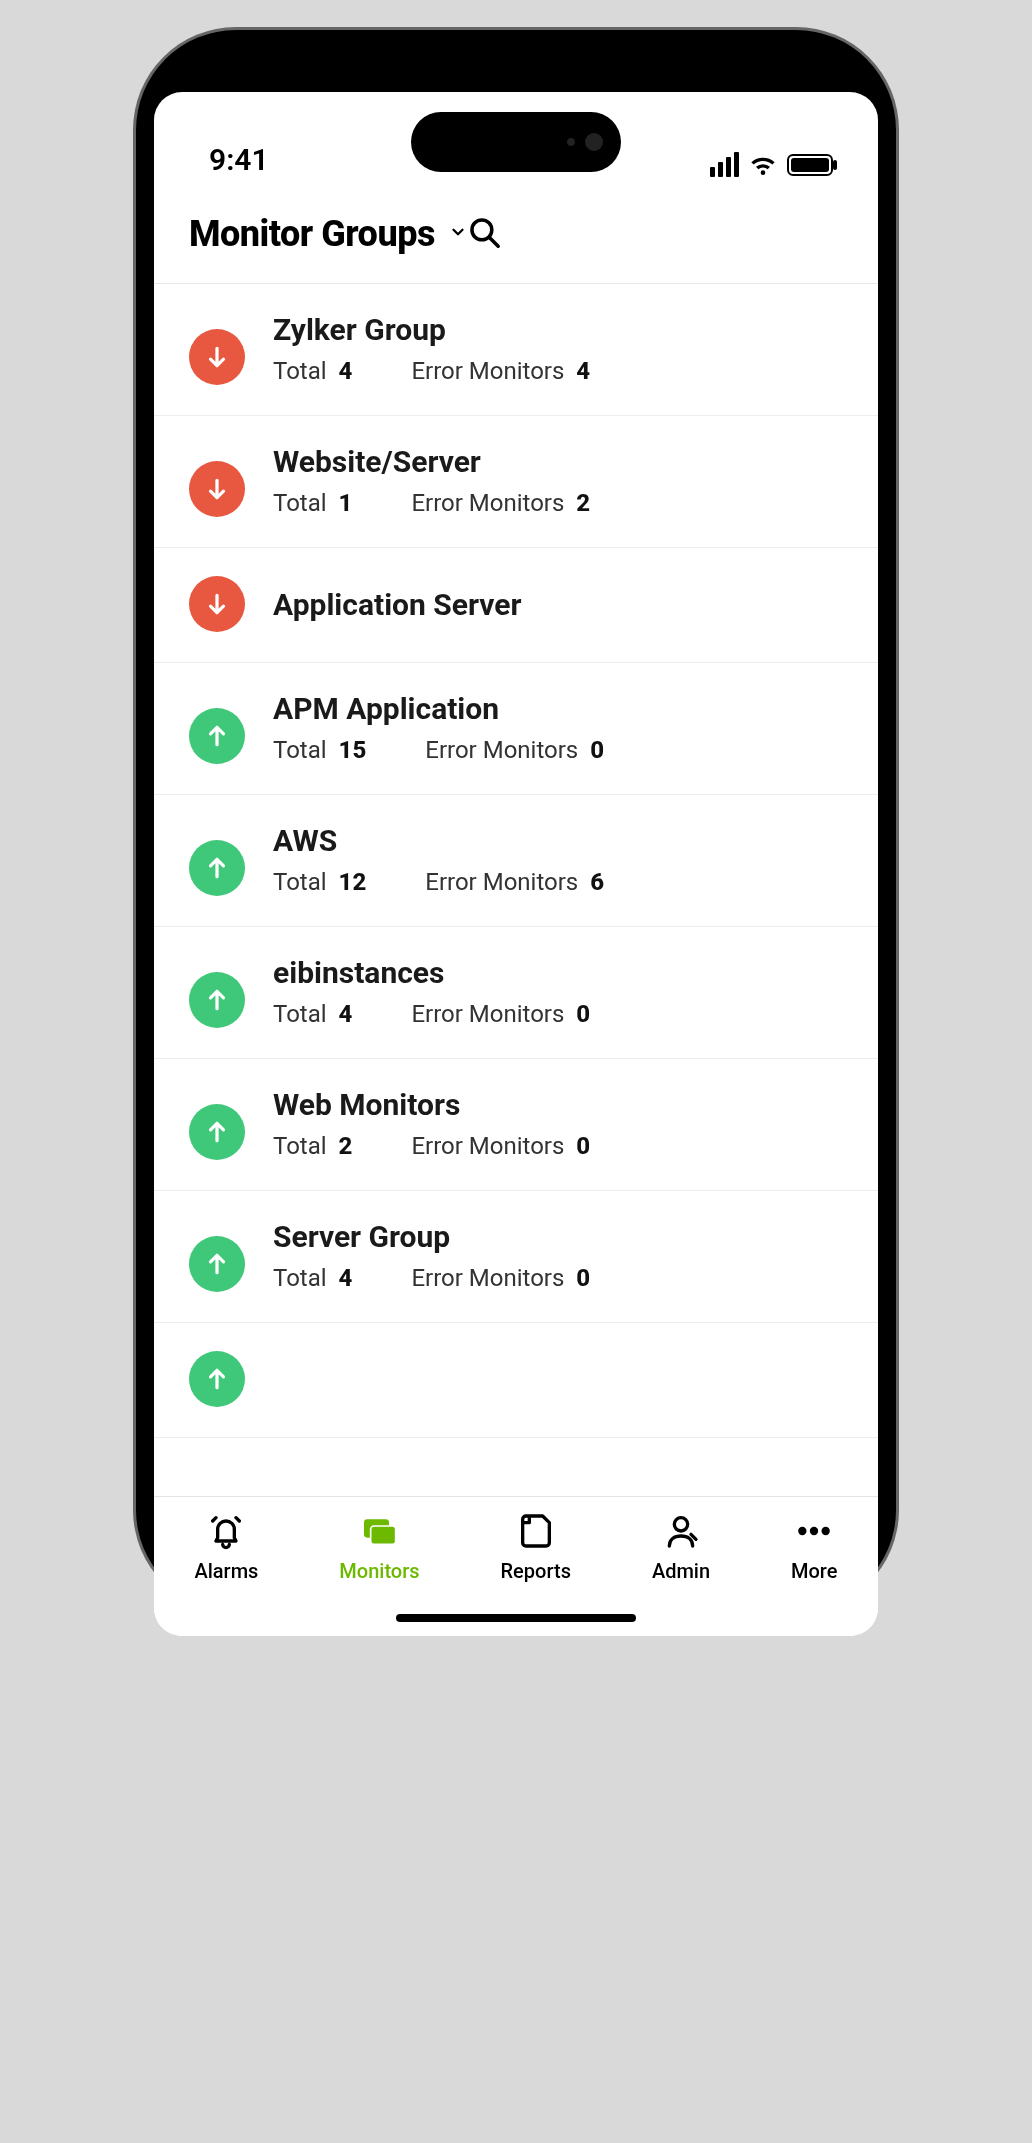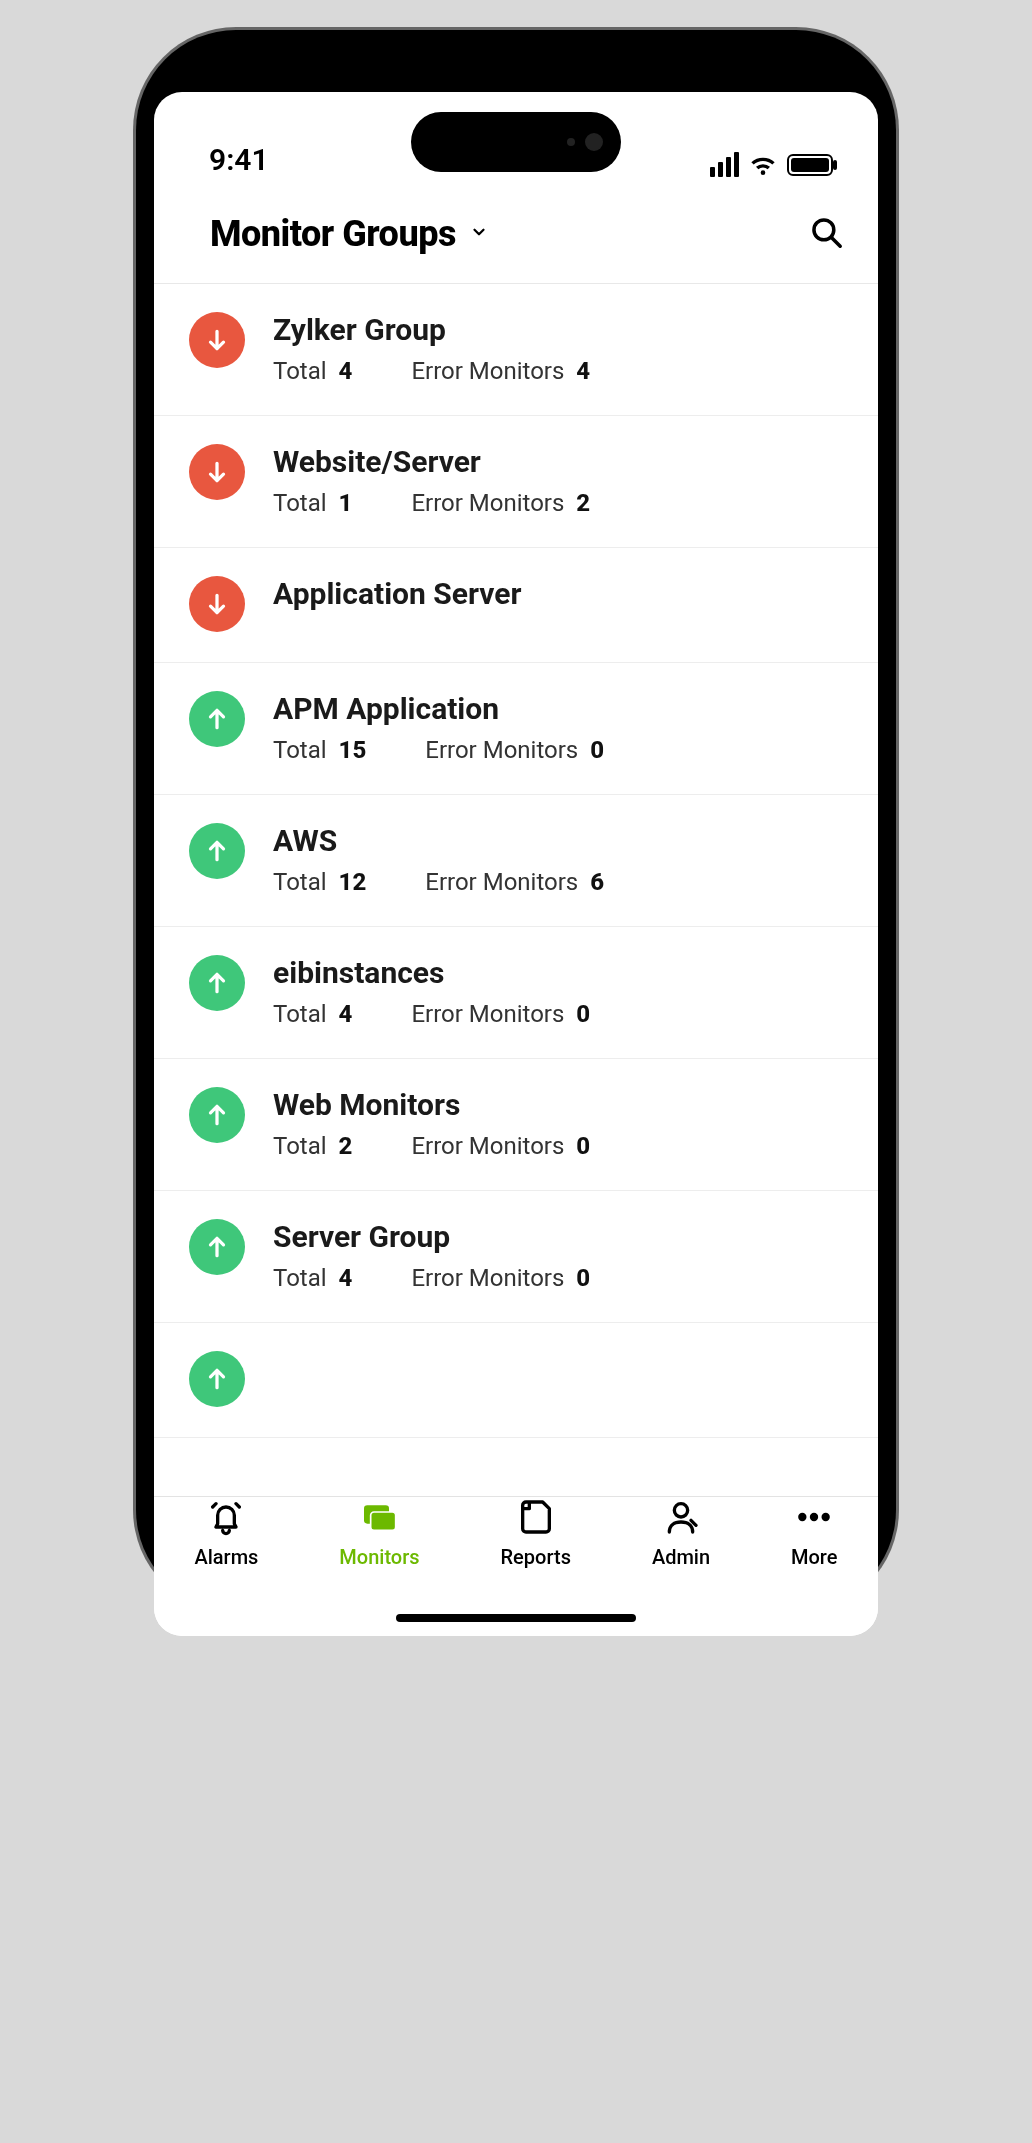--- a/index.html
+++ b/index.html
@@ -34,49 +34,49 @@
   .bars span:nth-child(1){height:10px;} .bars span:nth-child(2){height:15px;}
   .bars span:nth-child(3){height:20px;} .bars span:nth-child(4){height:25px;}
   .wifi { width:28px; height:22px; position:relative;}
   .battery {
     width:46px; height:22px; border:2.5px solid #000; border-radius:6px; position:relative;
   }
   .battery::after{content:"";position:absolute;right:-6px;top:50%;transform:translateY(-50%);width:4px;height:10px;background:#000;border-radius:2px;}
   .battery-fill{position:absolute;inset:2px;background:#000;border-radius:3px;}
   
   .header {
-    display:flex; align-items:center; justify-content:space-between;
-    padding:26px 35px 28px 56px; border-bottom:1px solid #e8e8e8;
+    display:flex; align-items:center; 
+    padding:26px 35px 28px 35px; border-bottom:1px solid #e8e8e8;
   }
   .header-title { display:flex; align-items:center; gap:14px; }
   .header-title h1 { font-size:36px; font-weight:800; letter-spacing:-0.5px; color:#000; }
   .chev { width:18px; height:18px; }
   .search-ic { width:34px; height:34px; }
   
   .list { flex:1; overflow-y:auto; }
   .row {
-    display:flex; align-items:flex-start; gap:28px;
+    display:flex; align-items:flex-end; gap:28px;
     padding:28px 35px 30px 35px;
     border-bottom:1px solid #ededed;
   }
   .badge {
     width:56px; height:56px; border-radius:50%;
     display:flex; align-items:center; justify-content:center; flex-shrink:0;
   }
   .badge.down{ background:#e8573f; }
   .badge.up{ background:#3fc77a; }
   .badge svg{ width:26px; height:26px; }
   .row-body{ flex:1; }
   .row-title{ font-size:30px; font-weight:700; color:#1a1a1a; margin-bottom:10px;}
   .row-stats{ display:flex; gap:59px; font-size:24px; color:#333;}
   .row-stats b{ font-weight:800; margin-left:6px; color:#111;}
   
   .tabbar {
     height:140px; border-top:1px solid #e3e3e3; background:#fff;
-    display:flex; justify-content:space-around; align-items:flex-start; padding-top:0;
+    display:flex; justify-content:space-around; align-items:flex-start; padding-top:14px;
   }
   .tab { display:flex; flex-direction:column; align-items:center; gap:8px; color:#000; }
   .tab.active { color:#6cb900; }
   .tab-ic { width:40px; height:40px; display:flex; align-items:center; justify-content:center;}
   .tab-label{ font-size:20px; font-weight:500;}
   .home-ind{
     position:absolute; bottom:14px; left:50%; transform:translateX(-50%);
     width:240px; height:8px; background:#000; border-radius:5px;
   }
 </style>

